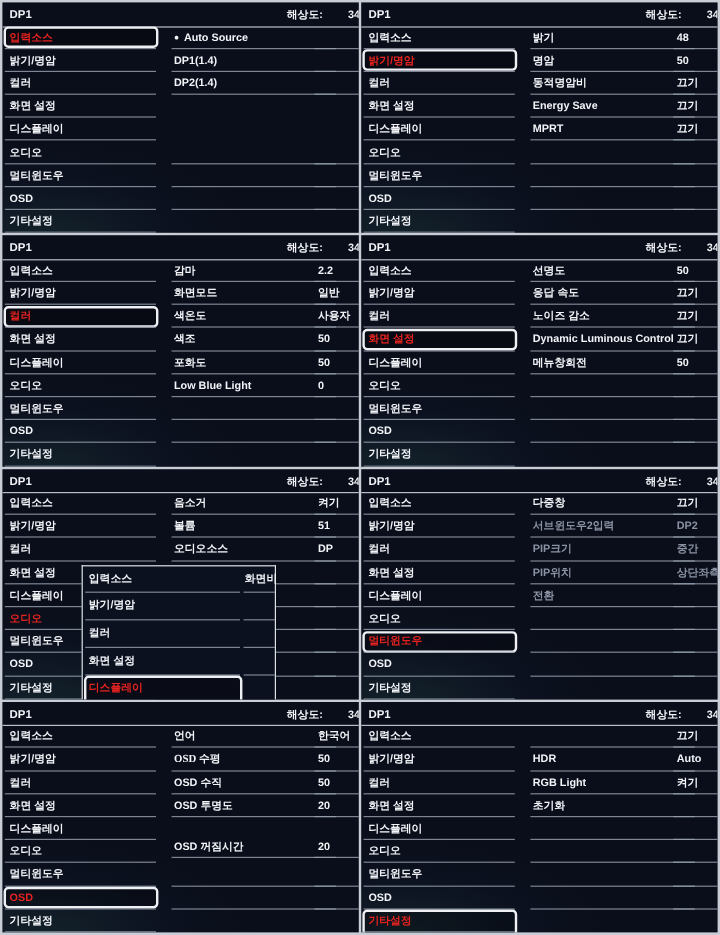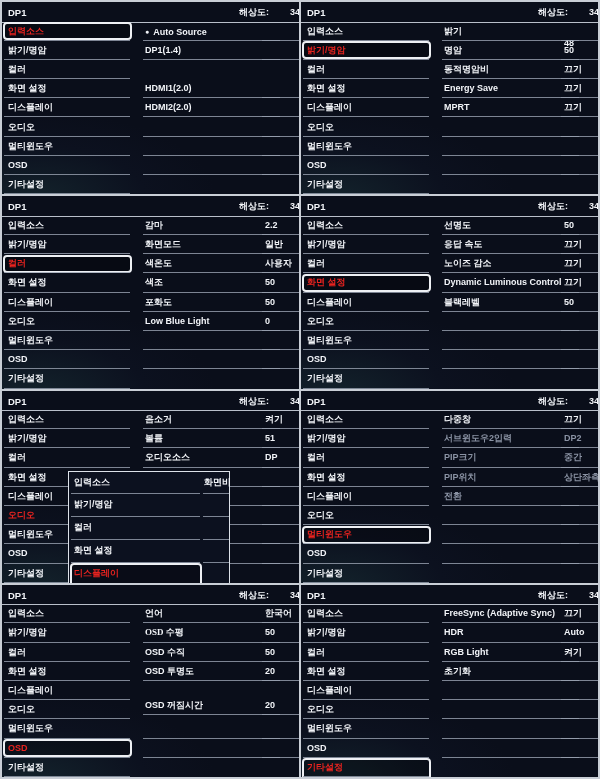--- a/index.html
+++ b/index.html
@@ -106,28 +106,22 @@
         <div class="hline" style="left: 141px; top: 18.2px; width: 137px;"></div>
         <div class="txt" style="left: 263px; top: 0px;"></div>
         <div class="hline" style="left: 260px; top: 18.2px; width: calc(100% - 260px);"></div>
       </div>
       <div class="abs" style="left: 0px; top: 38.7px; width: 100%; height: 19.2px;">
         <div class="txt" style="left: 143px; top: 0px; max-width: 134px; overflow: hidden;">DP1(1.4)</div>
         <div class="hline" style="left: 141px; top: 18.2px; width: 137px;"></div>
         <div class="txt" style="left: 263px; top: 0px;"></div>
         <div class="hline" style="left: 260px; top: 18.2px; width: calc(100% - 260px);"></div>
       </div>
-      <div class="abs" style="left: 0px; top: 77.1px; width: 100%; height: 19.2px;">
-        <div class="txt" style="left: 143px; top: 0px; max-width: 134px; overflow: hidden;">HDMI1(2.0)</div>
-        <div class="hline" style="left: 141px; top: 18.2px; width: 137px;"></div>
-        <div class="txt" style="left: 263px; top: 0px;"></div>
-        <div class="hline" style="left: 260px; top: 18.2px; width: calc(100% - 260px);"></div>
-      </div>
-      <div class="abs" style="left: 0px; top: 96.3px; width: 100%; height: 19.2px;">
-        <div class="txt" style="left: 143px; top: 0px; max-width: 134px; overflow: hidden;">HDMI2(2.0)</div>
+      <div class="abs" style="left: 0px; top: 57.9px; width: 100%; height: 19.2px;">
+        <div class="txt" style="left: 143px; top: 0px; max-width: 134px; overflow: hidden;">DP2(1.4)</div>
         <div class="hline" style="left: 141px; top: 18.2px; width: 137px;"></div>
         <div class="txt" style="left: 263px; top: 0px;"></div>
         <div class="hline" style="left: 260px; top: 18.2px; width: calc(100% - 260px);"></div>
       </div>
       <div class="abs" style="left: 0px; top: 115.5px; width: 100%; height: 19.2px;">
         <div class="txt" style="left: 143px; top: 0px; max-width: 134px; overflow: hidden;"></div>
         <div class="hline" style="left: 141px; top: 18.2px; width: 137px;"></div>
         <div class="txt" style="left: 263px; top: 0px;"></div>
         <div class="hline" style="left: 260px; top: 18.2px; width: calc(100% - 260px);"></div>
       </div>
@@ -182,21 +176,21 @@
         <span class="txt" style="left: 6px; top: 0px;">OSD</span>
         <div class="hline" style="left: 2px; top: 18.2px; width: 126px;"></div>
       </div>
       <div class="abs" style="left: 0px; top: 173.1px; width: 135px; height: 19.2px;">
         <span class="txt" style="left: 6px; top: 0px;">기타설정</span>
         <div class="hline" style="left: 2px; top: 18.2px; width: 126px;"></div>
       </div>
       <div class="abs" style="left: 0px; top: 19.5px; width: 100%; height: 19.2px;">
         <div class="txt" style="left: 143px; top: 0px; max-width: 134px; overflow: hidden;">밝기</div>
         <div class="hline" style="left: 141px; top: 18.2px; width: 137px;"></div>
-        <div class="txt" style="left: 263px; top: 12px;">48</div>
+        <div class="txt" style="left: 263px; top: 0px;">48</div>
         <div class="hline" style="left: 260px; top: 18.2px; width: calc(100% - 260px);"></div>
       </div>
       <div class="abs" style="left: 0px; top: 38.7px; width: 100%; height: 19.2px;">
         <div class="txt" style="left: 143px; top: 0px; max-width: 134px; overflow: hidden;">명암</div>
         <div class="hline" style="left: 141px; top: 18.2px; width: 137px;"></div>
         <div class="txt" style="left: 263px; top: 0px;">50</div>
         <div class="hline" style="left: 260px; top: 18.2px; width: calc(100% - 260px);"></div>
       </div>
       <div class="abs" style="left: 0px; top: 57.9px; width: 100%; height: 19.2px;">
         <div class="txt" style="left: 143px; top: 0px; max-width: 134px; overflow: hidden;">동적명암비</div>
@@ -386,21 +380,21 @@
         <div class="txt" style="left: 263px; top: 0px;">끄기</div>
         <div class="hline" style="left: 260px; top: 18.2px; width: calc(100% - 260px);"></div>
       </div>
       <div class="abs" style="left: 0px; top: 77.1px; width: 100%; height: 19.2px;">
         <div class="txt" style="left: 143px; top: 0px; max-width: 134px; overflow: hidden;">Dynamic Luminous Control</div>
         <div class="hline" style="left: 141px; top: 18.2px; width: 137px;"></div>
         <div class="txt" style="left: 263px; top: 0px;">끄기</div>
         <div class="hline" style="left: 260px; top: 18.2px; width: calc(100% - 260px);"></div>
       </div>
       <div class="abs" style="left: 0px; top: 96.3px; width: 100%; height: 19.2px;">
-        <div class="txt" style="left: 143px; top: 0px; max-width: 134px; overflow: hidden;">블랙레벨</div>
+        <div class="txt" style="left: 143px; top: 0px; max-width: 134px; overflow: hidden;">메뉴창회전</div>
         <div class="hline" style="left: 141px; top: 18.2px; width: 137px;"></div>
         <div class="txt" style="left: 263px; top: 0px;">50</div>
         <div class="hline" style="left: 260px; top: 18.2px; width: calc(100% - 260px);"></div>
       </div>
       <div class="abs" style="left: 0px; top: 115.5px; width: 100%; height: 19.2px;">
         <div class="txt" style="left: 143px; top: 0px; max-width: 134px; overflow: hidden;"></div>
         <div class="hline" style="left: 141px; top: 18.2px; width: 137px;"></div>
         <div class="txt" style="left: 263px; top: 0px;"></div>
         <div class="hline" style="left: 260px; top: 18.2px; width: calc(100% - 260px);"></div>
       </div>
@@ -746,21 +740,20 @@
       <div class="abs" style="left: 0px; top: 153.9px; width: 135px; height: 19.2px;">
         <span class="txt" style="left: 6px; top: 0px;">OSD</span>
         <div class="hline" style="left: 2px; top: 18.2px; width: 126px;"></div>
       </div>
       <div class="abs" style="left: 0px; top: 173.1px; width: 135px; height: 19.2px;">
         <div class="selbox" style="left: 1px; top: 0.5px; width: 129px; height: 22px;"></div>
         <span class="txt red" style="left: 6px; top: 0px;">기타설정</span>
         <div class="hline" style="left: 2px; top: 18.2px; width: 126px;"></div>
       </div>
       <div class="abs" style="left: 0px; top: 19.5px; width: 100%; height: 19.2px;">
-        <div class="txt" style="left: 143px; top: 0px; max-width: 134px; overflow: hidden;">FreeSync (Adaptive Sync)</div>
         <div class="hline" style="left: 141px; top: 18.2px; width: 137px;"></div>
         <div class="txt" style="left: 263px; top: 0px;">끄기</div>
         <div class="hline" style="left: 260px; top: 18.2px; width: calc(100% - 260px);"></div>
       </div>
       <div class="abs" style="left: 0px; top: 38.7px; width: 100%; height: 19.2px;">
         <div class="txt" style="left: 143px; top: 0px; max-width: 134px; overflow: hidden;">HDR</div>
         <div class="hline" style="left: 141px; top: 18.2px; width: 137px;"></div>
         <div class="txt" style="left: 263px; top: 0px;">Auto</div>
         <div class="hline" style="left: 260px; top: 18.2px; width: calc(100% - 260px);"></div>
       </div>

